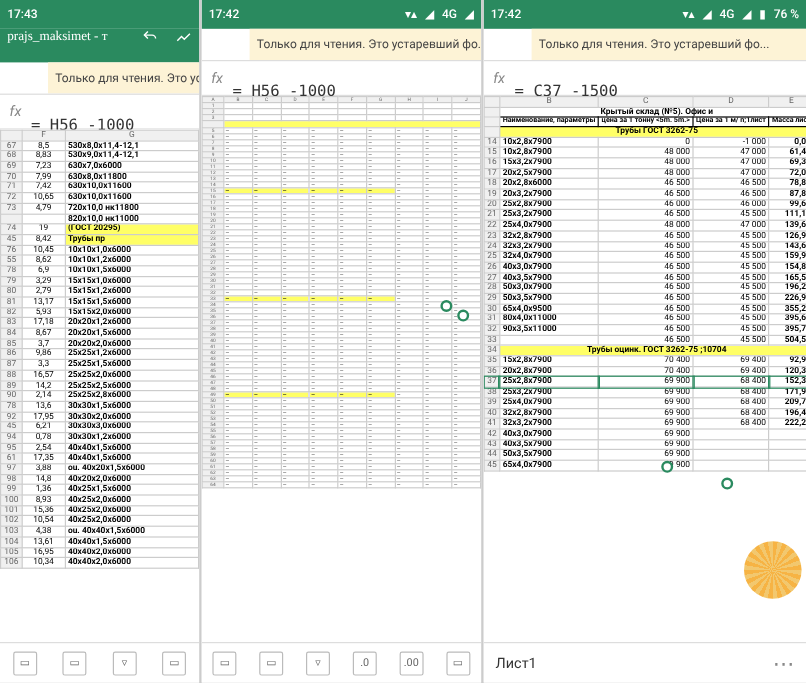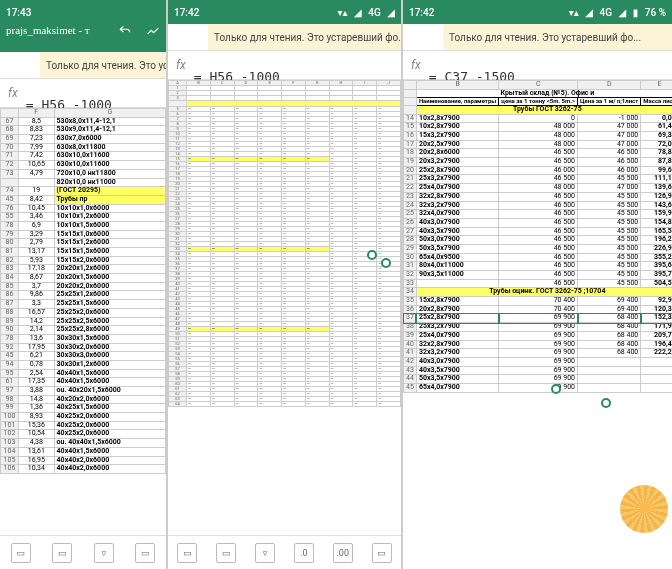--- a/index.html
+++ b/index.html
@@ -171,21 +171,21 @@
             <td class="center">8,42</td>
             <td class="hlYellow bold">Трубы пр</td>
           </tr>
           <tr>
             <td class="rowhead">76</td>
             <td class="center">10,45</td>
             <td class="bold">10x10x1,0x6000</td>
           </tr>
           <tr>
             <td class="rowhead">55</td>
-            <td class="center">3,46</td>
+            <td class="center">8,62</td>
             <td class="bold">10x10x1,2x6000</td>
           </tr>
           <tr>
             <td class="rowhead">78</td>
             <td class="center">6,9</td>
             <td class="bold">10x10x1,5x6000</td>
           </tr>
           <tr>
             <td class="rowhead">79</td>
             <td class="center">3,29</td>
@@ -1408,13 +1408,18 @@
             <td class="r">69 900</td>
             <td class="r"></td>
             <td class="r bold"></td>
           </tr>
         </tbody>
       </table>
     <div class="selHandle" style="left:148px; top:304px;"></div>
     <div class="selHandle" style="left:198px; top:318px;"></div>
     <div class="watermark"></div>
   </div>
+  <div class="bottombar">
+    <span class="sheet-tab">Лист1</span>
+    <span style="flex:1"></span>
+    <span style="color:#888;font-size:18px;padding:0 10px;">⋯</span>
+  </div>
 </div>
 
 </body></html>

